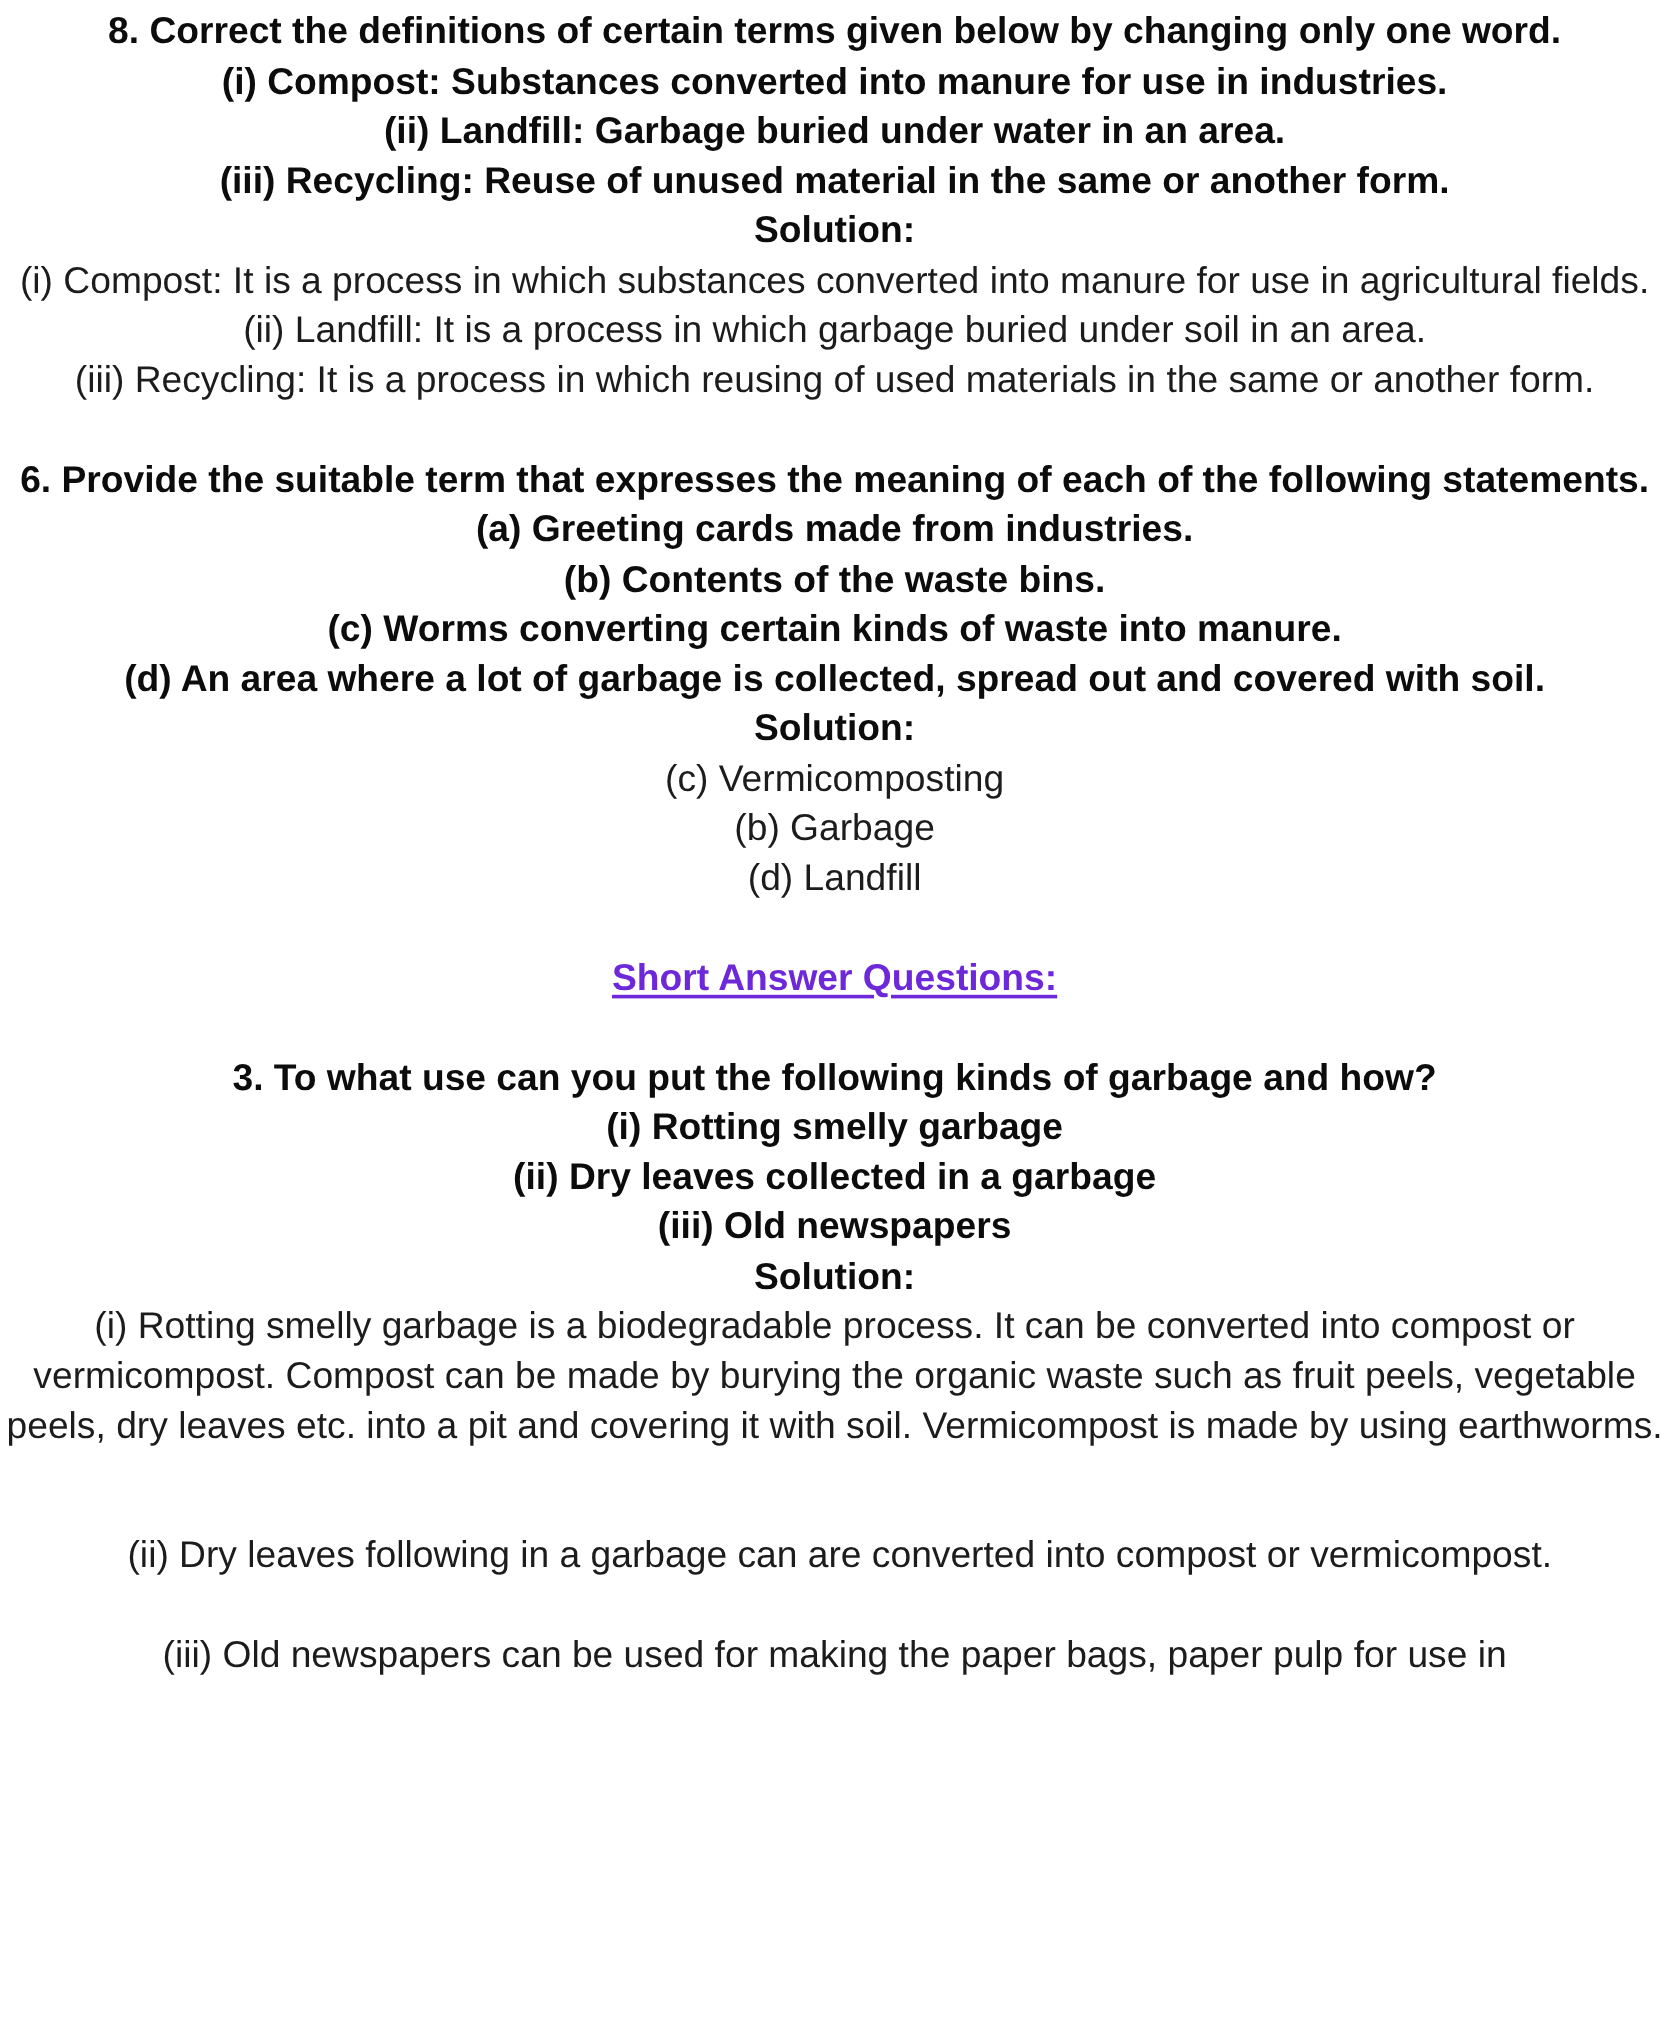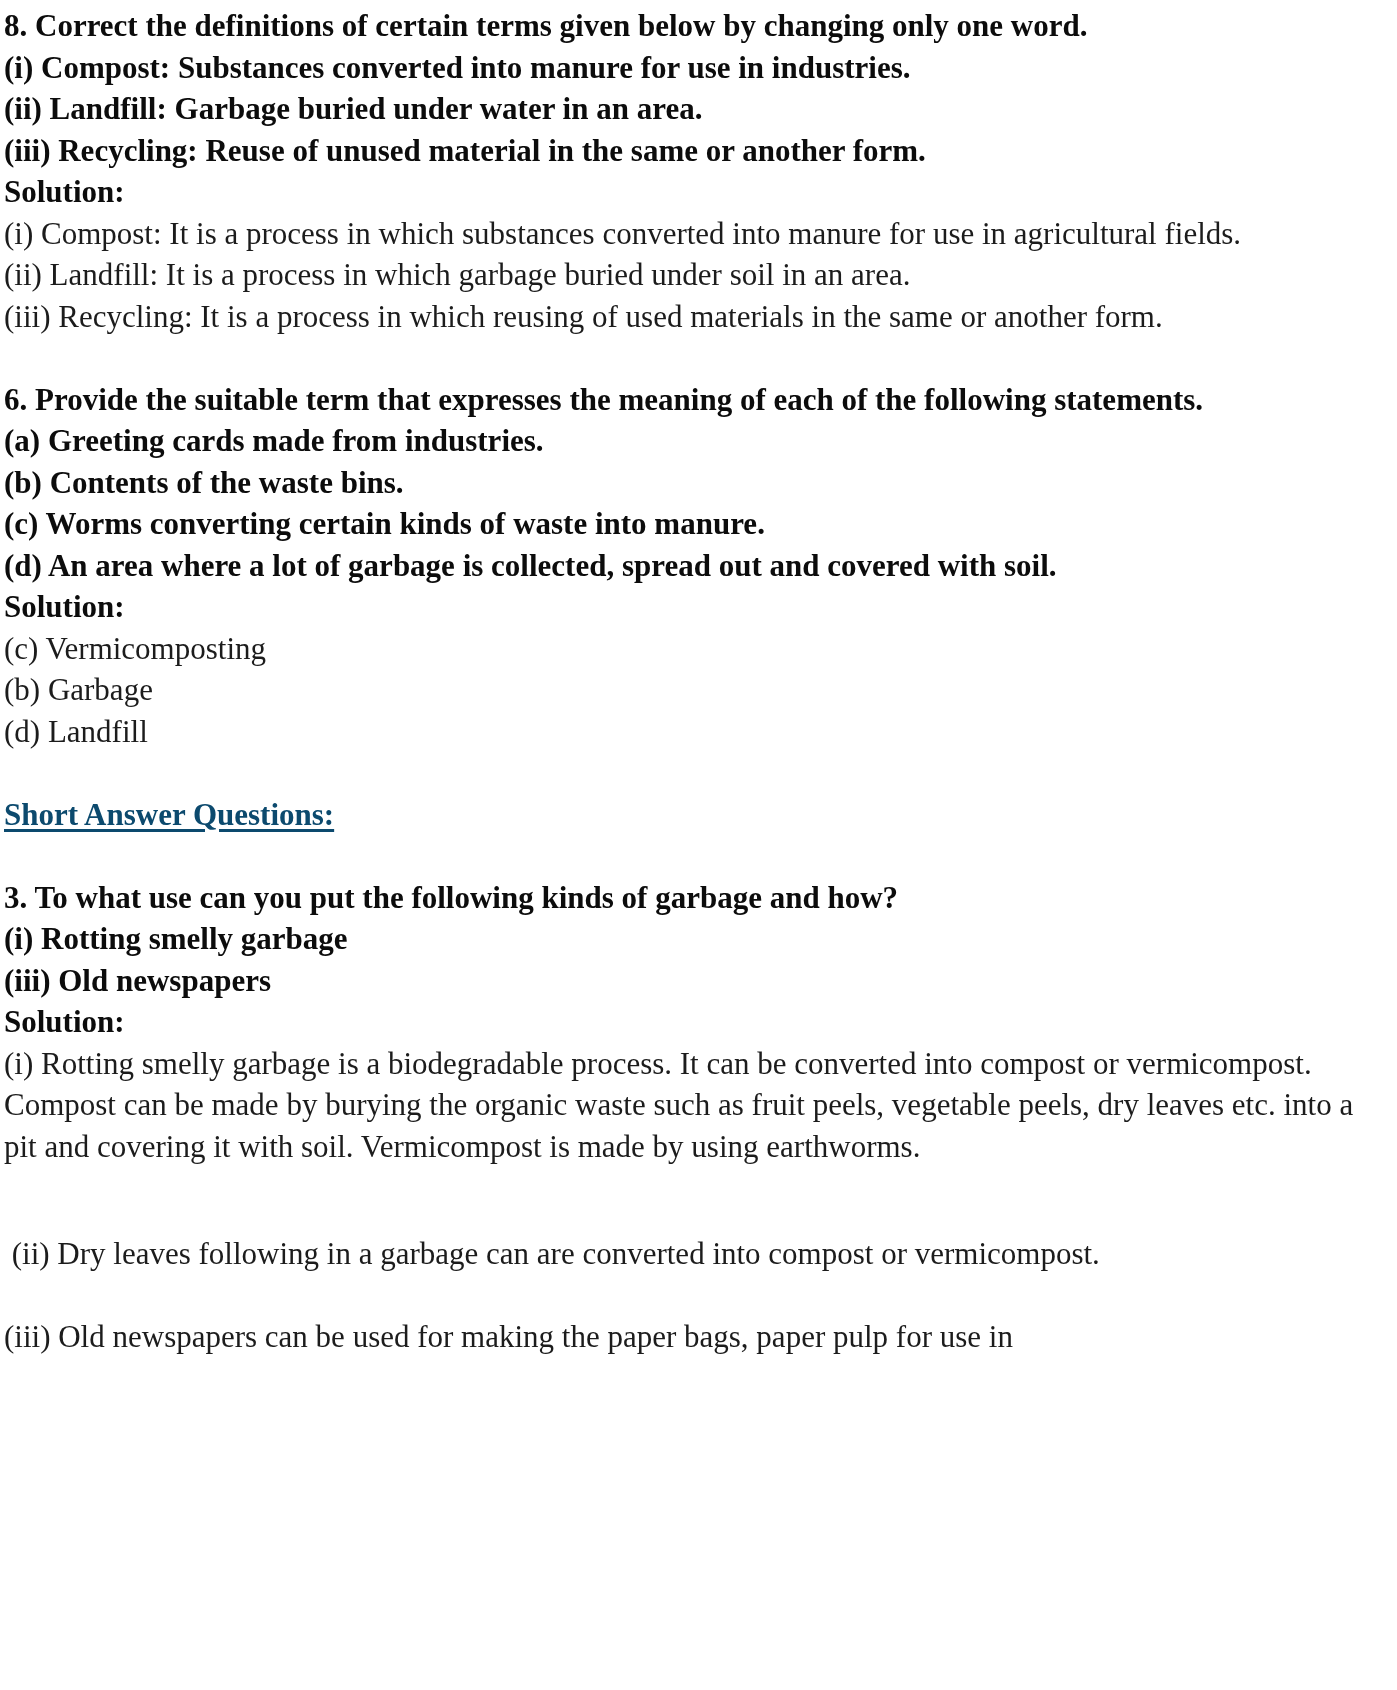--- a/index.html
+++ b/index.html
@@ -6,37 +6,38 @@
     margin: 0;
     padding: 0;
     background: #ffffff;
   }
   .page {
     width: 1397px;
     min-height: 1690px;
     box-sizing: border-box;
     background: #ffffff;
     padding: 5px 10px 0 4px;
-    font-family: Liberation Serif, serif;
+    font-family: Liberation Sans, sans-serif;
     font-size: 31px;
     line-height: 41.5px;
     color: #1c1c1c;
     overflow: hidden;
+    text-align: center;
   }
   p.para {
     margin: 0;
     white-space: pre-wrap;
   }
   p.bold {
     font-weight: bold;
     color: #0c0c0c;
   }
   p.bold-underline {
     font-weight: bold;
-    color: #0c4a6e;
+    color: #6d28d9;
     text-decoration: underline;
     text-underline-offset: 4px;
   }
   .spacer {
     width: 100%;
   }
 </style>
 </head>
 <body>
 
@@ -58,20 +59,21 @@
       <p class="para bold">(d) An area where a lot of garbage is collected, spread out and covered with soil.</p>
       <p class="para bold">Solution:</p>
       <p class="para ">(c) Vermicomposting</p>
       <p class="para ">(b) Garbage</p>
       <p class="para ">(d) Landfill</p>
       <div class="spacer" style="height: 41.5px;"></div>
       <p class="para bold-underline">Short Answer Questions:</p>
       <div class="spacer" style="height: 41.5px;"></div>
       <p class="para bold">3. To what use can you put the following kinds of garbage and how?</p>
       <p class="para bold">(i) Rotting smelly garbage</p>
+      <p class="para bold">(ii) Dry leaves collected in a garbage</p>
       <p class="para bold">(iii) Old newspapers</p>
       <p class="para bold">Solution:</p>
       <p class="para ">(i) Rotting smelly garbage is a biodegradable process. It can be converted into compost or vermicompost. Compost can be made by burying the organic waste such as fruit peels, vegetable peels, dry leaves etc. into a pit and covering it with soil. Vermicompost is made by using earthworms.</p>
       <div class="spacer" style="height: 66.4px;"></div>
       <p class="para "> (ii) Dry leaves following in a garbage can are converted into compost or vermicompost.</p>
       <div class="spacer" style="height: 41.5px;"></div>
       <p class="para ">(iii) Old newspapers can be used for making the paper bags, paper pulp for use in</p>
     </div>
 </div>
 

